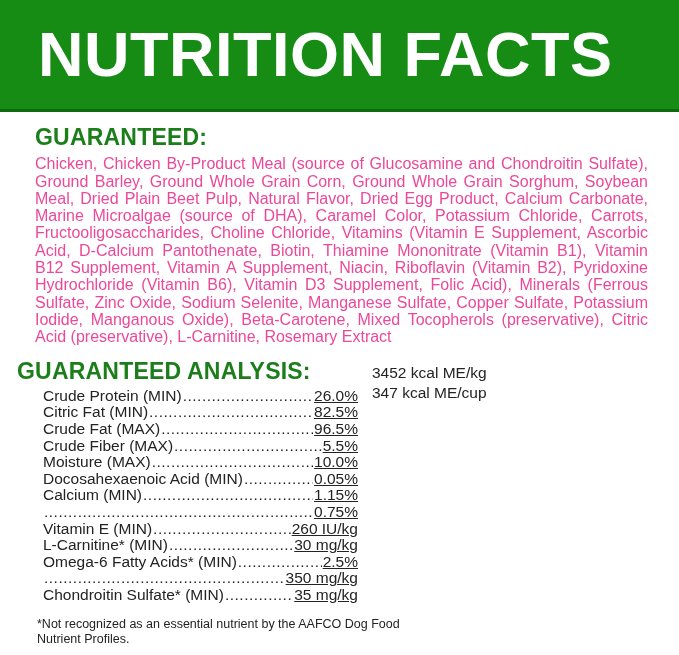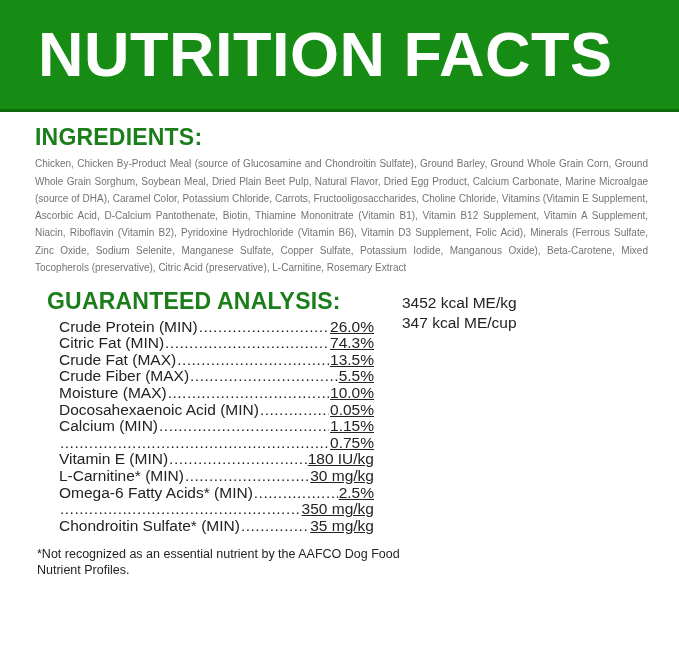--- a/index.html
+++ b/index.html
@@ -49,36 +49,36 @@
     letter-spacing: 0.2px;
     line-height: 1.1;
     white-space: nowrap;
   }
   
   .ingredients {
     padding: 13px 31px 0 35px;
   }
   .ingredients p {
     margin: 5px 0 0 0;
-    font-size: 10px;
+    font-size: 16px;
     line-height: 17.3px;
     text-align: justify;
-    color: #737373;
+    color: #ec4899;
   }
   
   .columns {
     display: flex;
-    padding: 13px 0 0 47px;
+    padding: 13px 0 0 17px;
   }
   .analysis {
     width: 355px;
     flex: 0 0 355px;
   }
   .ga-table {
-    margin: 4px 0 0 12px;
+    margin: 4px 0 0 26px;
     width: 315px;
     font-size: 15.5px;
     line-height: 16.6px;
   }
   .ga-row {
     display: flex;
     align-items: baseline;
   }
   .ga-name { white-space: nowrap; }
   .ga-dots {
@@ -117,43 +117,43 @@
 </head>
 <body>
 
 <div class="label">
 
   <header class="banner">
     <h1>NUTRITION FACTS</h1>
   </header>
 
   <section class="ingredients">
-    <h2 class="green-heading">INGREDIENTS:</h2>
+    <h2 class="green-heading">GUARANTEED:</h2>
     <p>Chicken, Chicken By-Product Meal (source of Glucosamine and Chondroitin Sulfate), Ground Barley, Ground Whole Grain Corn, Ground Whole Grain Sorghum, Soybean Meal, Dried Plain Beet Pulp, Natural Flavor, Dried Egg Product, Calcium Carbonate, Marine Microalgae (source of DHA), Caramel Color, Potassium Chloride, Carrots, Fructooligosaccharides, Choline Chloride, Vitamins (Vitamin E Supplement, Ascorbic Acid, D-Calcium Pantothenate, Biotin, Thiamine Mononitrate (Vitamin B1), Vitamin B12 Supplement, Vitamin A Supplement, Niacin, Riboflavin (Vitamin B2), Pyridoxine Hydrochloride (Vitamin B6), Vitamin D3 Supplement, Folic Acid), Minerals (Ferrous Sulfate, Zinc Oxide, Sodium Selenite, Manganese Sulfate, Copper Sulfate, Potassium Iodide, Manganous Oxide), Beta-Carotene, Mixed Tocopherols (preservative), Citric Acid (preservative), L-Carnitine, Rosemary Extract</p>
   </section>
 
   <div class="columns">
 
     <section class="analysis">
       <h2 class="green-heading">GUARANTEED ANALYSIS:</h2>
       <div class="ga-table" id="ga-table">
           <div class="ga-row">
             <span class="ga-name">Crude Protein (MIN)</span>
             <span class="ga-dots"></span>
             <span class="ga-value">26.0%</span>
           </div>
           <div class="ga-row">
             <span class="ga-name">Citric Fat (MIN)</span>
             <span class="ga-dots"></span>
-            <span class="ga-value">74.3%</span>
+            <span class="ga-value">82.5%</span>
           </div>
           <div class="ga-row">
             <span class="ga-name">Crude Fat (MAX)</span>
             <span class="ga-dots"></span>
-            <span class="ga-value">13.5%</span>
+            <span class="ga-value">96.5%</span>
           </div>
           <div class="ga-row">
             <span class="ga-name">Crude Fiber (MAX)</span>
             <span class="ga-dots"></span>
             <span class="ga-value">5.5%</span>
           </div>
           <div class="ga-row">
             <span class="ga-name">Moisture (MAX)</span>
             <span class="ga-dots"></span>
             <span class="ga-value">10.0%</span>
@@ -168,21 +168,21 @@
             <span class="ga-dots"></span>
             <span class="ga-value">1.15%</span>
           </div>
           <div class="ga-row">
             <span class="ga-dots"></span>
             <span class="ga-value">0.75%</span>
           </div>
           <div class="ga-row">
             <span class="ga-name">Vitamin E (MIN)</span>
             <span class="ga-dots"></span>
-            <span class="ga-value">180 IU/kg</span>
+            <span class="ga-value">260 IU/kg</span>
           </div>
           <div class="ga-row">
             <span class="ga-name">L-Carnitine* (MIN)</span>
             <span class="ga-dots"></span>
             <span class="ga-value">30 mg/kg</span>
           </div>
           <div class="ga-row">
             <span class="ga-name">Omega-6 Fatty Acids* (MIN)</span>
             <span class="ga-dots"></span>
             <span class="ga-value">2.5%</span>

